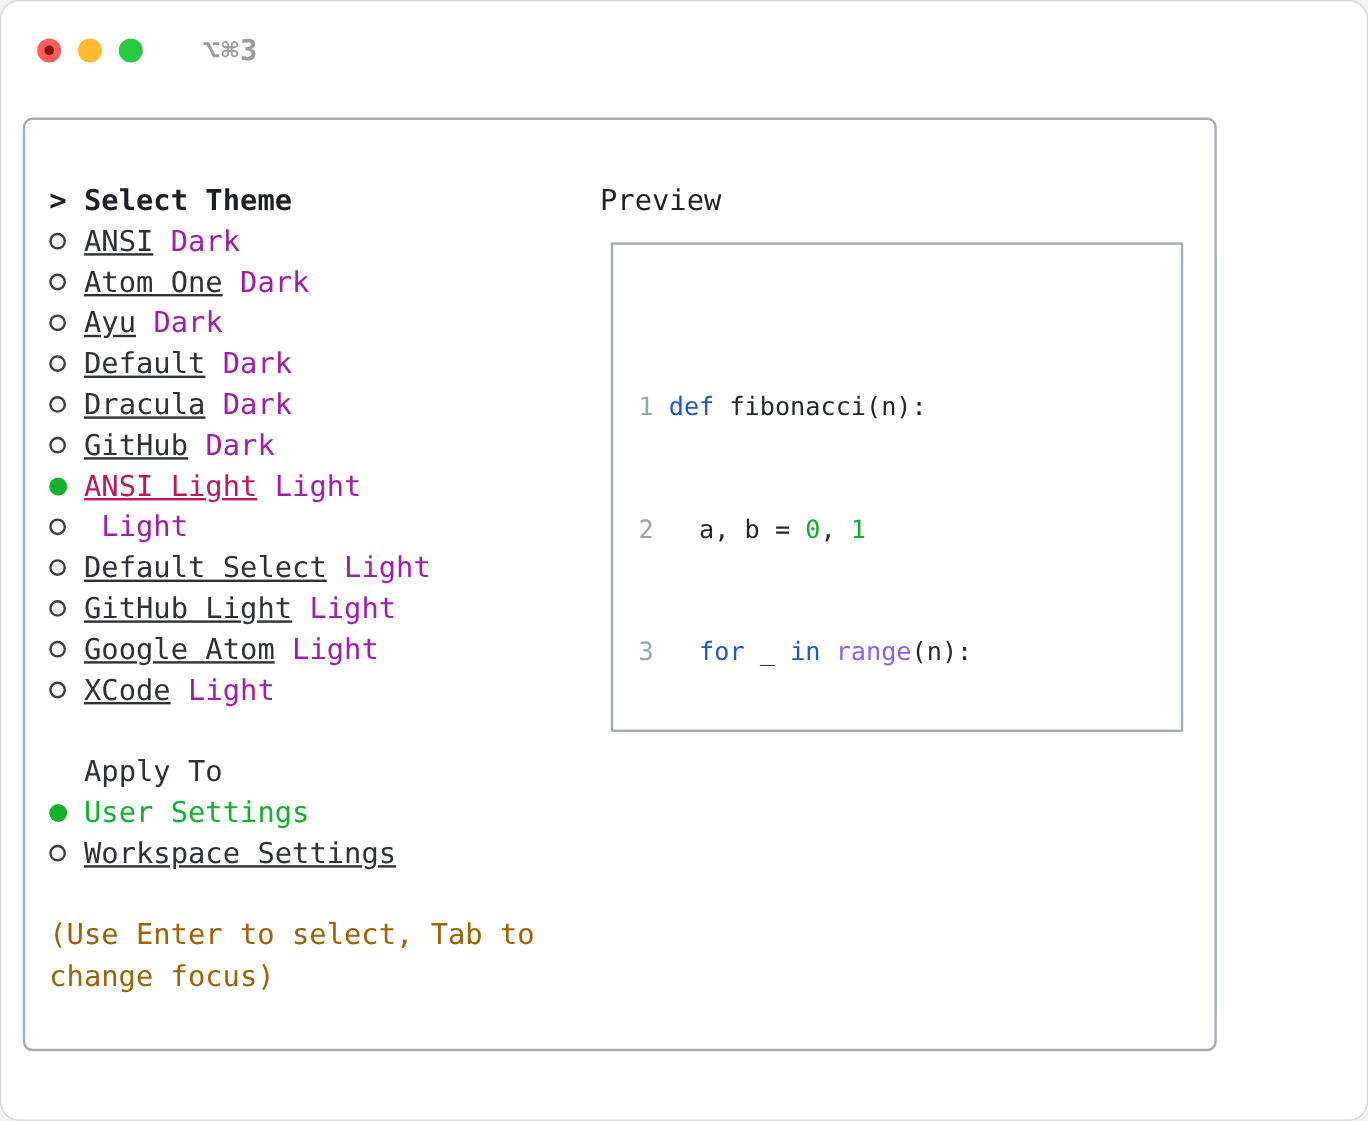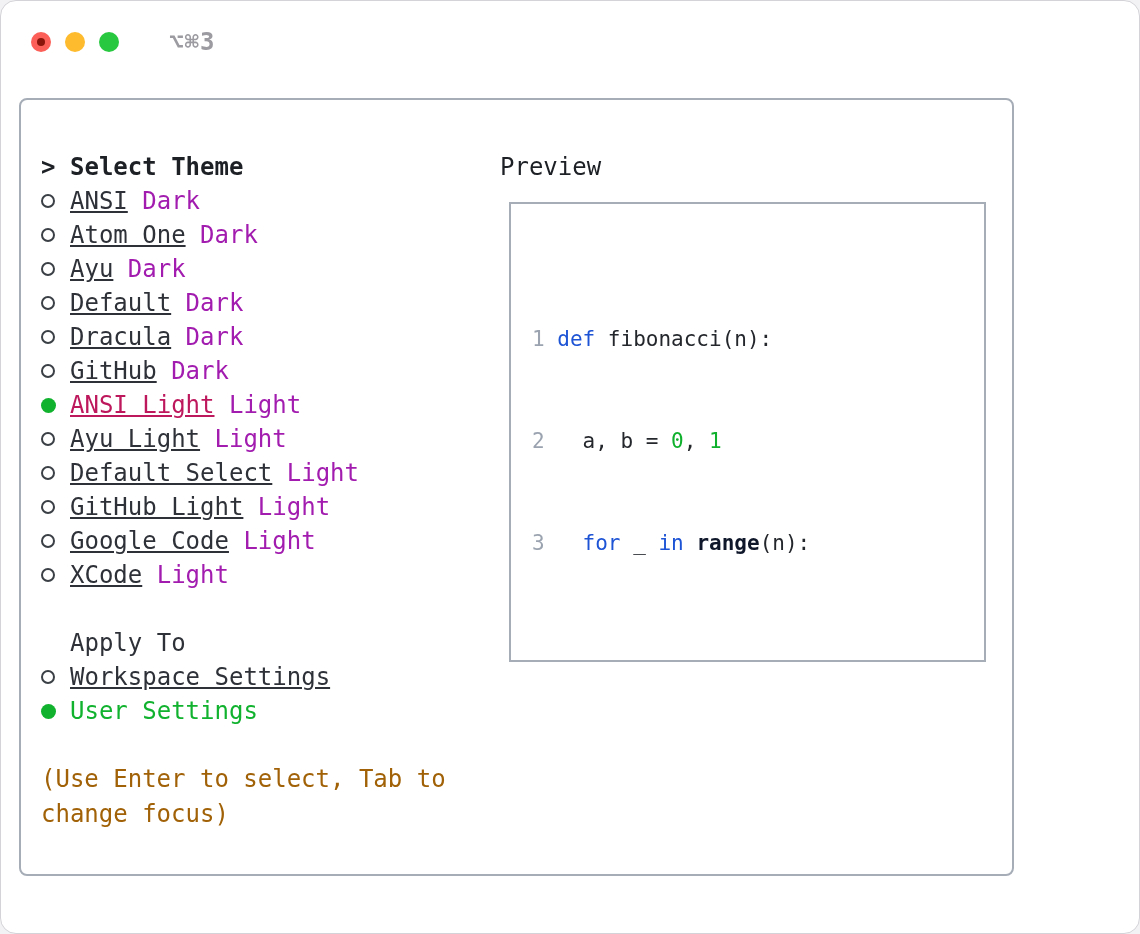--- a/index.html
+++ b/index.html
@@ -71,33 +71,33 @@
   .spacer { height: 34px; }
   .hint {
     margin-top: 0; width: 29ch;
     color: #a16207; line-height: 35px;
   }
 
   
   .preview-title { font-weight: normal; color: #1d2025; height: 34px; line-height: 34px; }
   .preview-box {
     margin-top: 18px; margin-left: 9px;
-    width: 477px; height: 460px;
+    width: 477px; height: 408px;
     border: 2px solid #a6adb7;
     background: #ffffff;
     padding: 50px 0 0 21px;
     font-size: 21px; line-height: 34px;
     white-space: pre;
     overflow: hidden;
   }
   .pline { height: 34px; }
   .lnum  { display: inline-block; width: 2ch; color: #9aa3af; }
   .t-plain { color: #24272c; }
   .t-kw  { color: #1d53d5; }
-  .t-fn  { color: #0f172a; font-weight: bold; }
+  .t-fn  { color: #8b5cf6; }
   .t-num { color: #0eb02c; }
 </style>
 </head>
 <body>
 
 <div class="window">
 
   <div class="titlebar">
     <span class="tl tl-red"></span>
     <span class="tl tl-yellow"></span>
@@ -138,52 +138,52 @@
         <div class="row">
           <span class="marker"><span class="radio"></span></span>
           <span class="item-name">GitHub</span><span class="variant"> </span><span class="variant">Dark</span>
         </div>
         <div class="row selected">
           <span class="marker"><span class="radio on"></span></span>
           <span class="item-name">ANSI Light</span><span class="variant"> </span><span class="variant">Light</span>
         </div>
         <div class="row">
           <span class="marker"><span class="radio"></span></span>
-          <span class="item-name">Ayu Light</span><span class="variant"> </span><span class="variant">Light</span>
+          <span class="variant"> </span><span class="variant">Light</span>
         </div>
         <div class="row">
           <span class="marker"><span class="radio"></span></span>
           <span class="item-name">Default Select</span><span class="variant"> </span><span class="variant">Light</span>
         </div>
         <div class="row">
           <span class="marker"><span class="radio"></span></span>
           <span class="item-name">GitHub Light</span><span class="variant"> </span><span class="variant">Light</span>
         </div>
         <div class="row">
           <span class="marker"><span class="radio"></span></span>
-          <span class="item-name">Google Code</span><span class="variant"> </span><span class="variant">Light</span>
+          <span class="item-name">Google Atom</span><span class="variant"> </span><span class="variant">Light</span>
         </div>
         <div class="row">
           <span class="marker"><span class="radio"></span></span>
           <span class="item-name">XCode</span><span class="variant"> </span><span class="variant">Light</span>
         </div>
 
         <div class="spacer"></div>
 
         <div class="row">
           <span class="marker"></span>
           <span>Apply To</span>
         </div>
         <div class="row">
-          <span class="marker"><span class="radio"></span></span>
-          <span class="item-name">Workspace Settings</span>
-        </div>
-        <div class="row">
           <span class="marker"><span class="radio on"></span></span>
           <span class="green-label">User Settings</span>
+        </div>
+        <div class="row">
+          <span class="marker"><span class="radio"></span></span>
+          <span class="item-name">Workspace Settings</span>
         </div>
 
         <div class="spacer"></div>
 
         <div class="hint">(Use Enter to select, Tab to change focus)</div>
       </div>
 
       <div class="right-col">
         <div class="preview-title">Preview</div>
 

